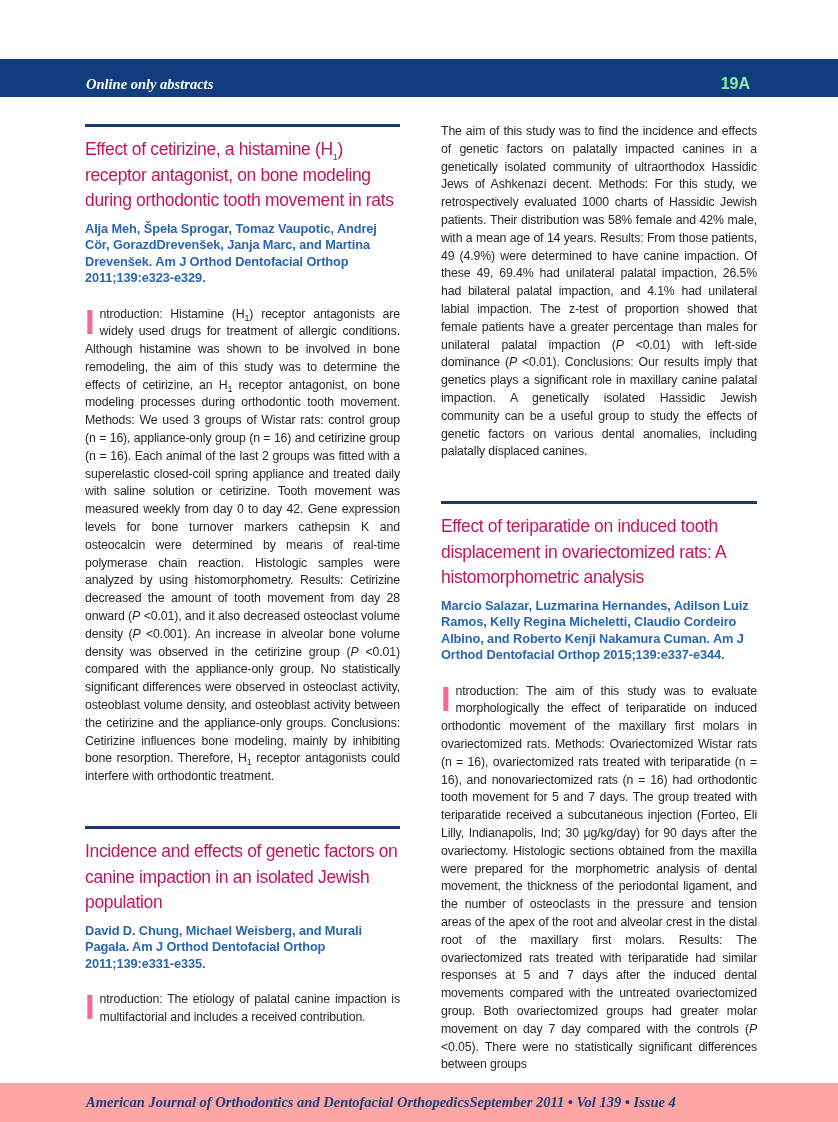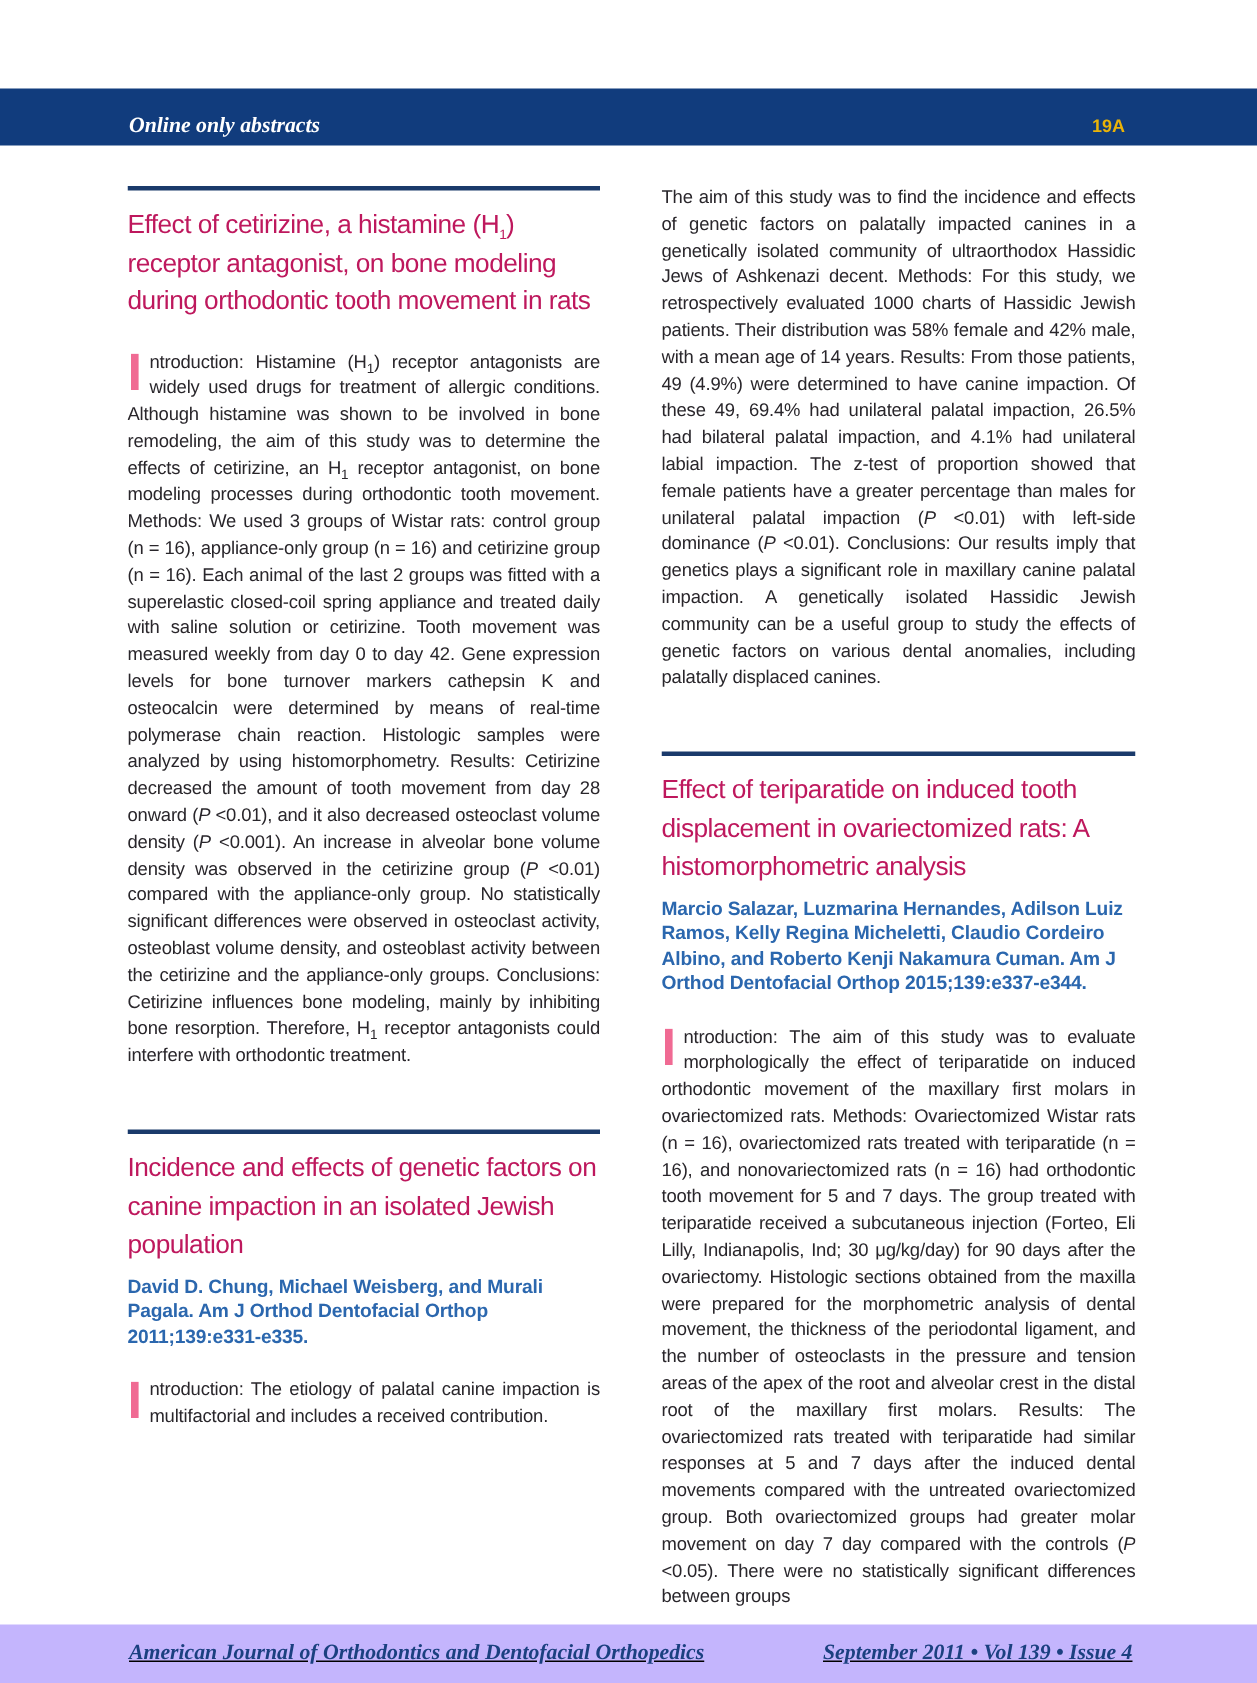--- a/index.html
+++ b/index.html
@@ -10,21 +10,21 @@
   
   .header-bar{
     position:absolute;top:59px;left:0;width:838px;height:38px;
     background:#113c7d;display:flex;justify-content:space-between;align-items:center;
     padding:12px 88px 0 86px;box-sizing:border-box;
   }
   .running-head{
     color:#ffffff;font-family:"Liberation Serif",serif;font-style:italic;
     font-weight:bold;font-size:14.5px;
   }
-  .page-number{color:#eab308;font-weight:bold;font-size:12px;}
+  .page-number{color:#86efac;font-weight:bold;font-size:16px;}
 
   
   .col{position:absolute;top:123px;height:958px;overflow:hidden;}
   .col-left{left:85px;width:315px;}
   .col-right{left:441px;width:316px;}
 
   .article-rule{border:none;border-top:3px solid #1a3a6b;margin:1px 0 10px 0;}
   .article-title{
     margin:0;color:#be185d;font-weight:400;font-size:17.5px;
     line-height:25.5px;letter-spacing:-0.35px;
@@ -44,41 +44,42 @@
   }
   .b{font-weight:400;}
   .i{font-style:italic;}
   sub{font-size:9px;line-height:0;}
   .article-block{margin-top:40px;}
   .article-block.first{margin-top:0;}
 
   
   .footer-bar{
     position:absolute;top:1083px;left:0;width:838px;height:39px;
-    background:#c4b5fd;display:flex;justify-content:space-between;align-items:center;
-    padding:0 83px 0 86px;box-sizing:border-box;text-decoration:underline;
+    background:#fca5a5;display:flex;align-items:center;
+    padding:0 83px 0 86px;box-sizing:border-box;
   }
   .footer-journal,.footer-issue{
     color:#1b4080;font-family:"Liberation Serif",serif;font-style:italic;
     font-weight:bold;font-size:14.5px;
   }
 </style>
 </head>
 <body>
 
 <div class="header-bar">
   <span class="running-head">Online only abstracts</span>
   <span class="page-number">19A</span>
 </div>
 
 <div class="col col-left">
 
   <section class="article-block first">
     <hr class="article-rule">
     <h1 class="article-title"><span>Effect of cetirizine, a histamine (H</span><sub>1</sub><span>) receptor antagonist, on bone modeling during orthodontic tooth movement in rats</span></h1>
+    <p class="article-authors">Alja Meh, Špela Sprogar, Tomaz Vaupotic, Andrej Cör, GorazdDrevenšek, Janja Marc, and Martina Drevenšek. Am J Orthod Dentofacial Orthop 2011;139:e323-e329.</p>
     <p class="abstract"><span class="dropcap">I</span><span><span class="b">ntroduction: </span><span>Histamine (H</span><sub>1</sub><span>) receptor antagonists are widely used drugs for treatment of allergic conditions. Although histamine was shown to be involved in bone remodeling, the aim of this study was to determine the effects of cetirizine, an H</span><sub>1</sub><span> receptor antagonist, on bone modeling processes during orthodontic tooth movement. </span><span class="b">Methods: </span><span>We used 3 groups of Wistar rats: control group (n = 16), appliance-only group (n = 16) and cetirizine group (n = 16). Each animal of the last 2 groups was fitted with a superelastic closed-coil spring appliance and treated daily with saline solution or cetirizine. Tooth movement was measured weekly from day 0 to day 42. Gene expression levels for bone turnover markers cathepsin K and osteocalcin were determined by means of real-time polymerase chain reaction. Histologic samples were analyzed by using histomorphometry. </span><span class="b">Results: </span><span>Cetirizine decreased the amount of tooth movement from day 28 onward (</span><span class="i">P</span><span> &lt;0.01), and it also decreased osteoclast volume density (</span><span class="i">P</span><span> &lt;0.001). An increase in alveolar bone volume density was observed in the cetirizine group (</span><span class="i">P</span><span> &lt;0.01) compared with the appliance-only group. No statistically significant differences were observed in osteoclast activity, osteoblast volume density, and osteoblast activity between the cetirizine and the appliance-only groups. </span><span class="b">Conclusions: </span><span>Cetirizine influences bone modeling, mainly by inhibiting bone resorption. Therefore, H</span><sub>1</sub><span> receptor antagonists could interfere with orthodontic treatment.</span></span></p>
   </section>
 
   <section class="article-block">
     <hr class="article-rule">
     <h1 class="article-title"><span>Incidence and effects of genetic factors on canine impaction in an isolated Jewish population</span></h1>
     <p class="article-authors">David D. Chung, Michael Weisberg, and Murali Pagala. Am J Orthod Dentofacial Orthop 2011;139:e331-e335.</p>
     <p class="abstract"><span class="dropcap">I</span><span><span class="b">ntroduction: </span><span>The etiology of palatal canine impaction is multifactorial and includes a received contribution.</span></span></p>
   </section>
 

